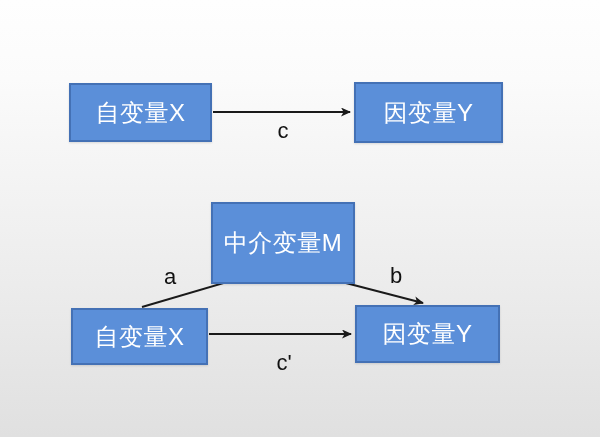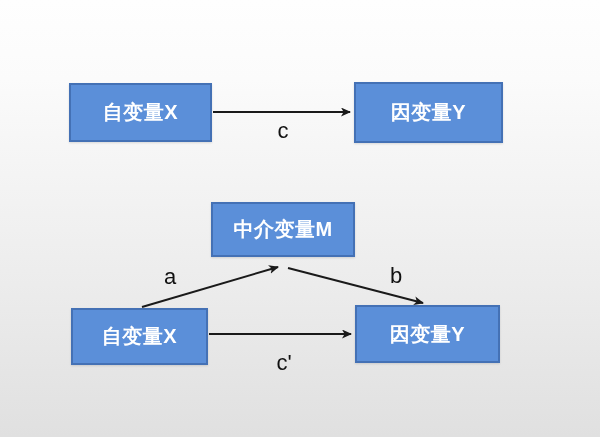--- a/index.html
+++ b/index.html
@@ -35,31 +35,30 @@
   }
   #arrowhead path {
     fill: var(--arrow, #1a1a1a);
   }
   .box {
     position: absolute;
     box-sizing: border-box;
     background: var(--box-fill, #5b8fd9);
     border: 2px solid var(--box-border, #4471b5);
     color: var(--box-text, #ffffff);
-    font-size: 20px;
+    font-size: 24px;
     display: flex;
     align-items: center;
     justify-content: center;
     letter-spacing: 0.5px;
     box-shadow: 0 1px 2px rgba(0,0,0,0.12);
-    font-weight: bold;
   }
   #box-top-x { left: 69px;  top: 83px;  width: 143px; height: 59px; }
   #box-top-y { left: 354px; top: 82px;  width: 149px; height: 61px; }
-  #box-m     { left: 211px; top: 202px; width: 144px; height: 55px; }
+  #box-m     { left: 211px; top: 202px; width: 144px; height: 82px; }
   #box-bot-x { left: 71px;  top: 308px; width: 137px; height: 57px; }
   #box-bot-y { left: 355px; top: 305px; width: 145px; height: 58px; }
   .plabel {
     position: absolute;
     color: var(--label-text, #111111);
     font-size: 22px;
     line-height: 1;
     transform: translate(-50%, -50%);
   }
   #label-c       { left: 283px; top: 131px; }

